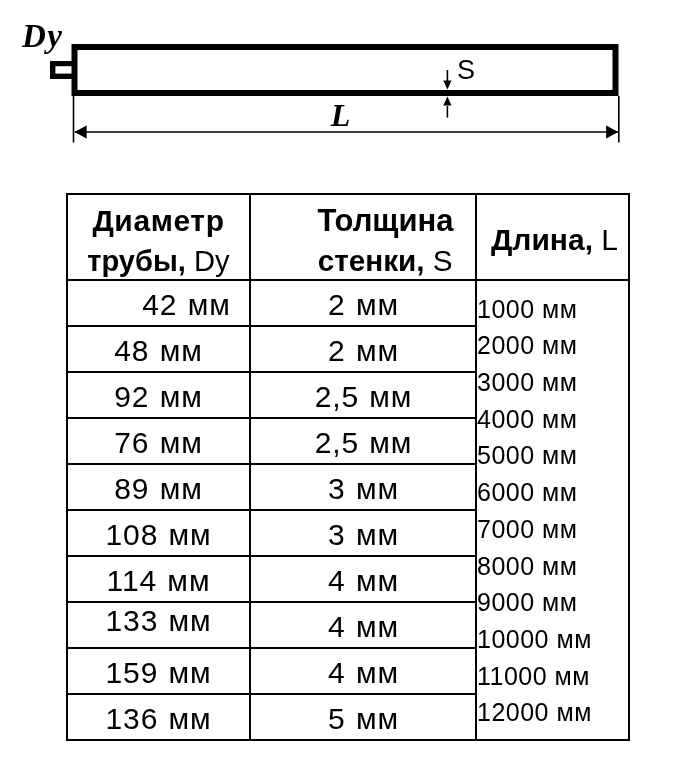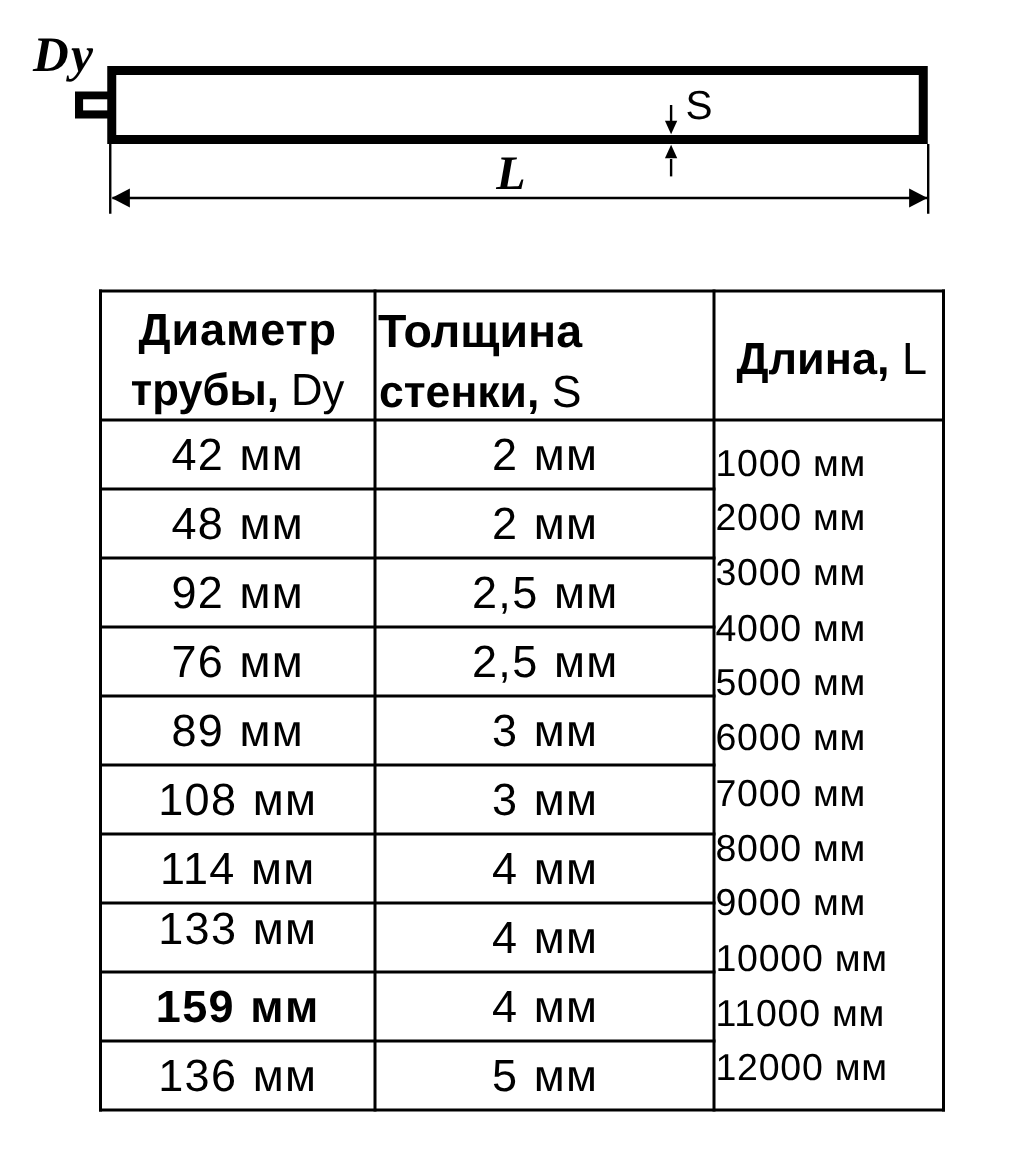--- a/index.html
+++ b/index.html
@@ -75,41 +75,41 @@
 <div class="hline" style="left:66px;top:555px;width:411px;"></div>
 
 <div class="hline" style="left:66px;top:601px;width:411px;"></div>
 
 <div class="hline" style="left:66px;top:647px;width:411px;"></div>
 
 <div class="hline" style="left:66px;top:693px;width:411px;"></div>
 
 <div class="abs" style="left:68px;top:200.9px;width:181px;text-align:center;font-size:30px;font-weight:bold;line-height:40px;"><span style="letter-spacing:0.6px;">Диаметр</span><br><span style="display:inline-block;font-size:30px;line-height:40px;transform:scaleX(0.97);">трубы,&nbsp;<span class="lt">Dy</span></span></div>
 
-<div class="abs" style="left:252px;top:200.9px;width:267px;text-align:left;font-size:30px;font-weight:bold;line-height:40px;"><span style="font-size:31px;">Толщина</span><br><span style="display:inline-block;font-size:30px;line-height:40px;transform:scaleX(0.99);">стенки,&nbsp;<span class="lt">S</span></span></div>
+<div class="abs" style="left:252px;top:200.9px;width:267px;text-align:center;font-size:30px;font-weight:bold;line-height:40px;"><span style="font-size:31px;">Толщина</span><br><span style="display:inline-block;font-size:30px;line-height:40px;transform:scaleX(0.99);">стенки,&nbsp;<span class="lt">S</span></span></div>
 
 <div class="abs" style="left:479px;top:219.8px;width:151px;text-align:center;font-size:30px;font-weight:bold;line-height:40px;">Длина, <span class="lt">L</span></div>
 
-<div class="c1" style="top:280px;">42 мм</div>
+<div class="c1" style="top:280px;margin-left:28px;">42 мм</div>
 
 <div class="c1" style="top:326px;">48 мм</div>
 
 <div class="c1" style="top:372px;">92 мм</div>
 
 <div class="c1" style="top:418px;">76 мм</div>
 
 <div class="c1" style="top:464px;">89 мм</div>
 
 <div class="c1" style="top:510px;">108 мм</div>
 
 <div class="c1" style="top:556px;">114 мм</div>
 
 <div class="c1" style="top:596px;">133 мм</div>
 
-<div class="c1" style="top:648px;font-weight:bold;">159 мм</div>
+<div class="c1" style="top:648px;">159 мм</div>
 
 <div class="c1" style="top:694px;">136 мм</div>
 
 <div class="c2" style="top:280px;">2 мм</div>
 
 <div class="c2" style="top:326px;">2 мм</div>
 
 <div class="c2" style="top:372px;">2,5 мм</div>
 
 <div class="c2" style="top:418px;">2,5 мм</div>

